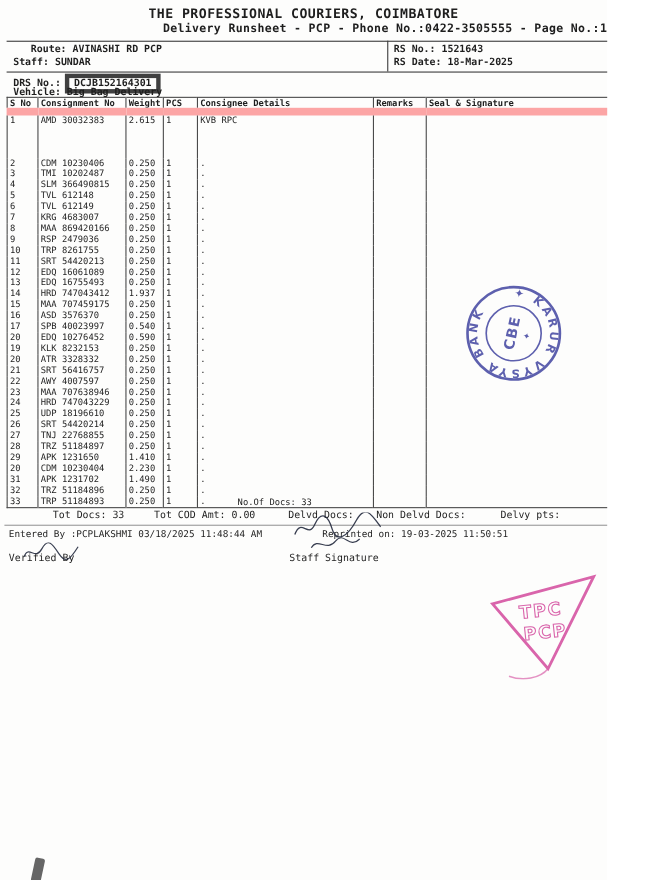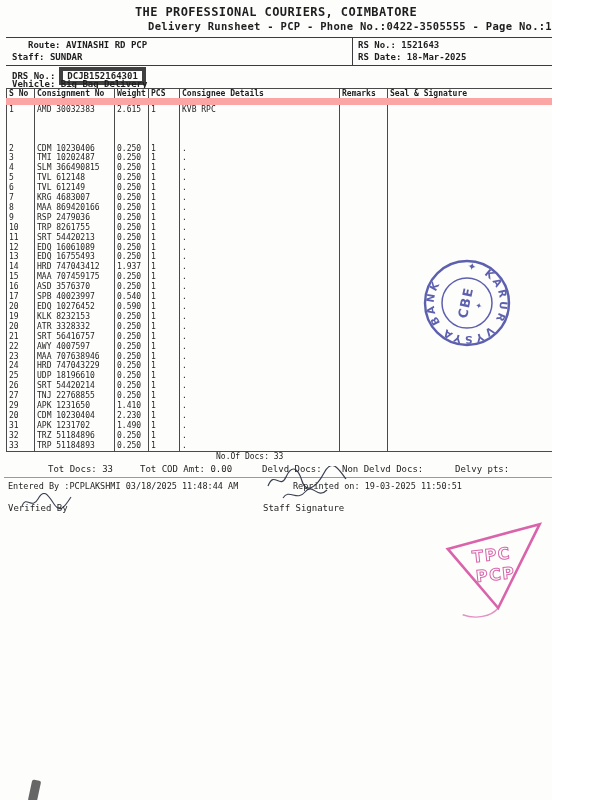--- a/index.html
+++ b/index.html
@@ -334,20 +334,29 @@
           <tr>
             <td>27</td>
             <td>TNJ 22768855</td>
             <td>0.250</td>
             <td>1</td>
             <td>.</td>
             <td></td>
             <td></td>
           </tr>
           <tr>
+            <td>28</td>
+            <td>TRZ 51184897</td>
+            <td>0.250</td>
+            <td>1</td>
+            <td>.</td>
+            <td></td>
+            <td></td>
+          </tr>
+          <tr>
             <td>29</td>
             <td>APK 1231650</td>
             <td>1.410</td>
             <td>1</td>
             <td>.</td>
             <td></td>
             <td></td>
           </tr>
           <tr>
             <td>20</td>

